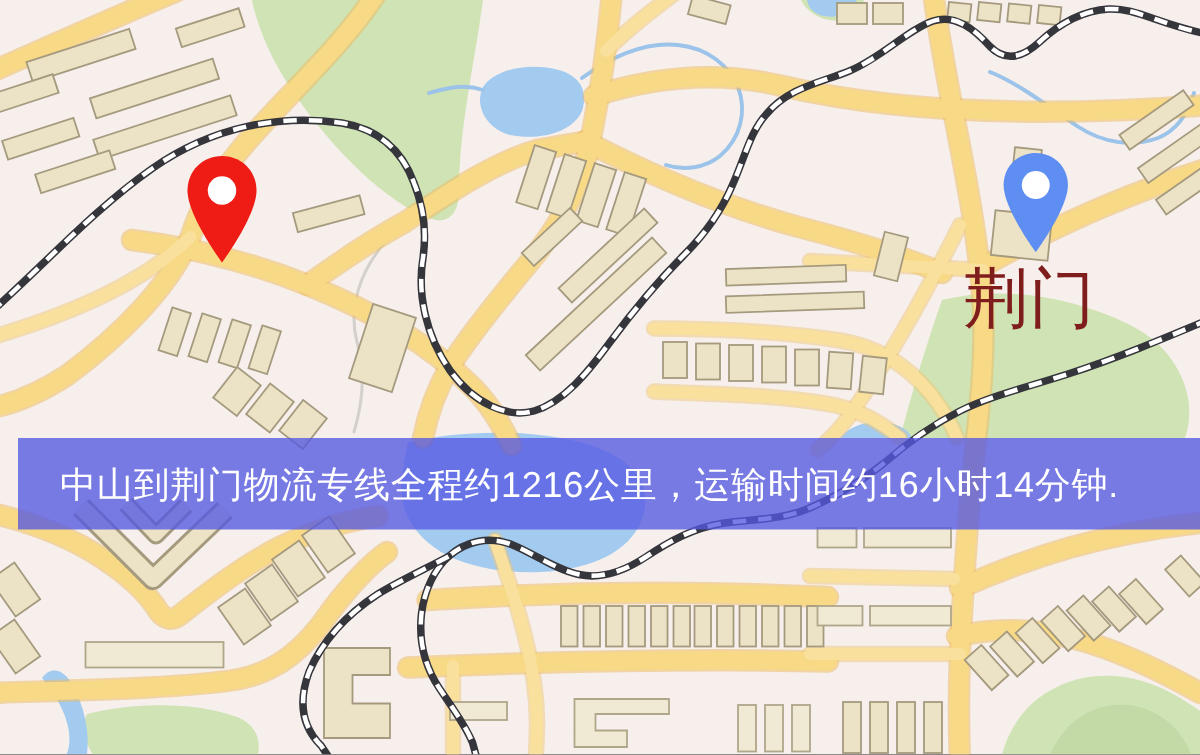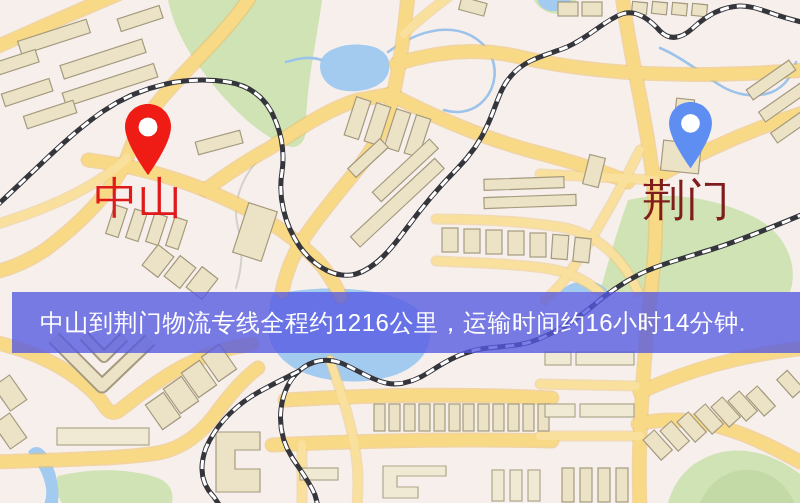--- a/index.html
+++ b/index.html
@@ -275,21 +275,20 @@
     </svg>
   </div>
 
   <div class="pin" style="left:668px;top:101px;">
     <svg width="45" height="69" viewBox="0 0 48 74">
       <path d="M24 1 C11 1 1 11 1 24 C1 41 24 72 24 72 C24 72 47 41 47 24 C47 11 37 1 24 1 Z" fill="#5f8ef3"></path>
       <circle cx="24" cy="24" r="10" fill="#ffffff"></circle>
     </svg>
   </div>
 
-  <div class="map-label origin-label" style="left:94px;top:176px;">中山</div>
 
   <div class="map-label dest-label" style="left:642px;top:178px;">荆门</div>
 
   <div class="banner">
     <span>中山到荆门物流专线全程约1216公里，运输时间约16小时14分钟.</span>
   </div>
 
 </div>
 
 </body></html>

